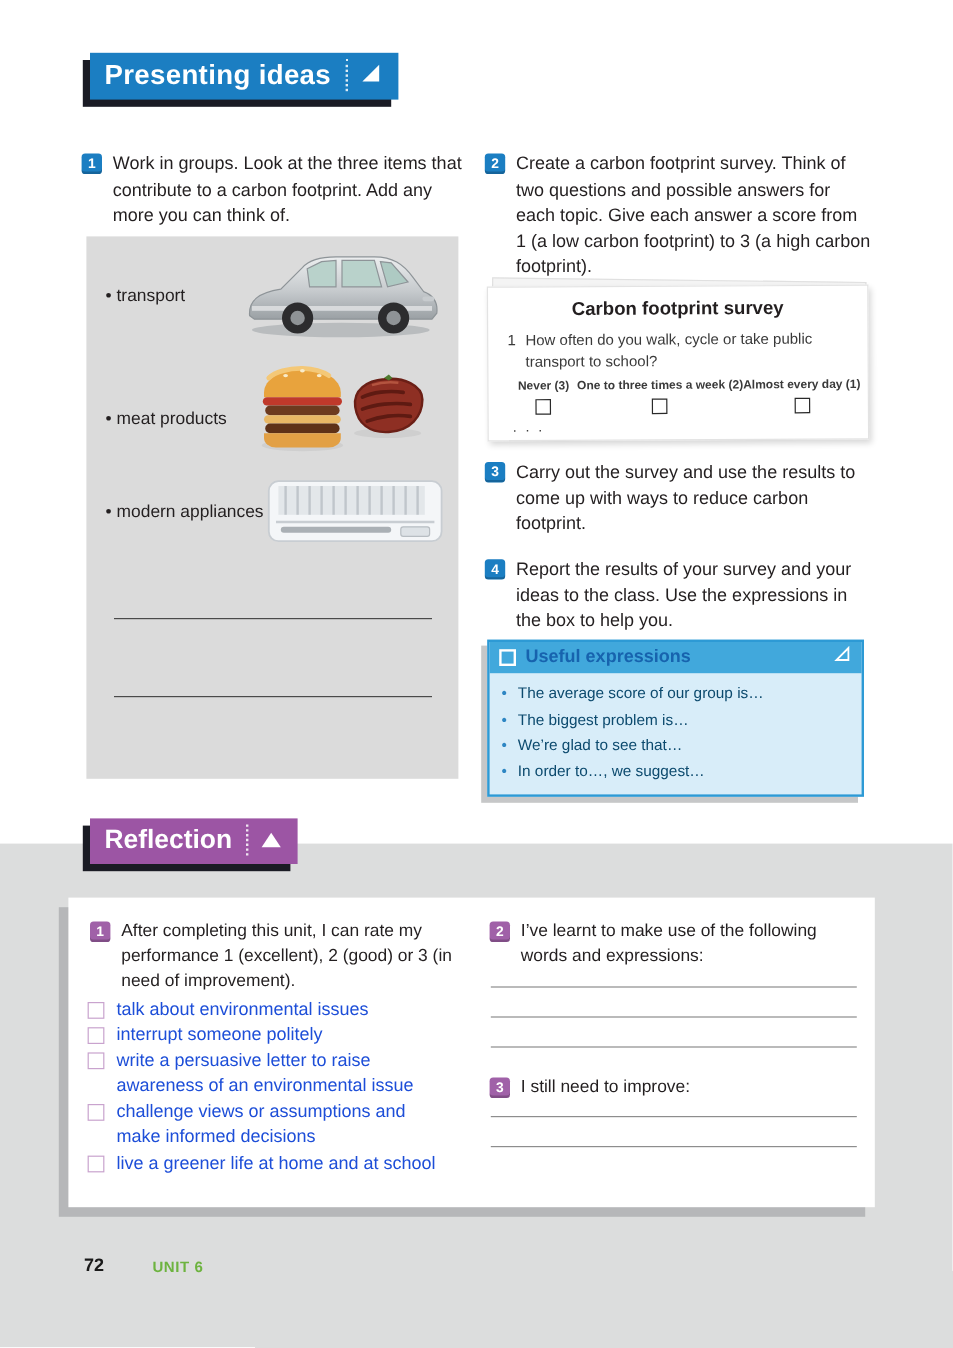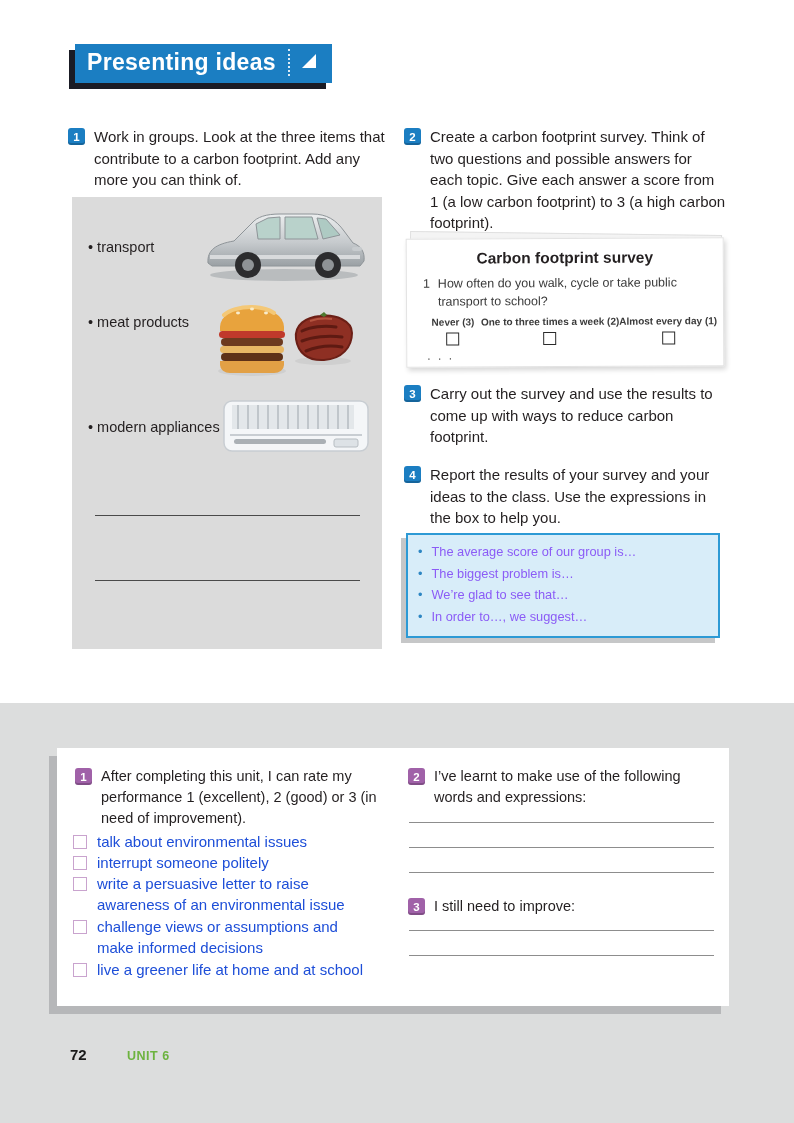--- a/index.html
+++ b/index.html
@@ -45,21 +45,21 @@
   .survey-ellipsis{margin:3px 0 0 20px;font-size:12px;letter-spacing:2px;color:#3a3a3a;}
 
   
   .useful-box{position:absolute;left:406px;top:533px;width:310px;background:#D8EDF9;
               border:2px solid #2D9AD5;box-shadow:-5px 5px 0 #C6C7C8;}
   .useful-header{background:#41A8DC;display:flex;align-items:center;gap:8px;padding:3px 8px 4px;
                  color:#1763AE;font-weight:bold;font-size:15px;}
   .sq-icon{width:10px;height:10px;border:2px solid #fff;flex:none;}
   .tri-icon{margin-left:auto;}
   .useful-list{list-style:none;margin:6px 0 9px;padding:0 10px;}
-  .useful-list li{font-size:12.8px;line-height:21.5px;color:#8b5cf6;display:flex;gap:9px;}
+  .useful-list li{font-size:12.8px;line-height:21.5px;color:#0c4a6e;display:flex;gap:9px;}
   .blt{color:#2D86C3;}
   .blt::before{content:"•";}
 
   
   .reflection-card{position:absolute;left:57px;top:748px;width:672px;height:258px;background:#fff;
                    box-shadow:-8px 8px 0 #B6B7B9;}
   .r-task{position:absolute;display:flex;gap:9px;}
   .r-task p{margin:0;font-size:14.5px;line-height:21px;}
   .check-row{position:absolute;display:flex;gap:10px;align-items:flex-start;}
   .p-cb{width:12px;height:12px;border:1.5px solid #C9A3CE;margin-top:3px;flex:none;background:#fff;}
@@ -108,21 +108,21 @@
       <path d="M85,12 L112,12 L118,34 L85,34 Z" fill="#b9d2cb" stroke="#8e9498" stroke-width="1"></path>
       <path d="M117,13 L126,14 L140,30 L123,34 Z" fill="#aecac3" stroke="#8e9498" stroke-width="1"></path>
       <rect x="10" y="50" width="150" height="4" fill="#d8dadc"></rect>
       <circle cx="48" cy="60" r="13" fill="#2c2c2e"></circle>
         <circle cx="48" cy="60" r="6" fill="#8f9396"></circle>
       <circle cx="128" cy="60" r="13" fill="#2c2c2e"></circle>
         <circle cx="128" cy="60" r="6" fill="#8f9396"></circle>
       <rect x="152" y="42" width="10" height="4" rx="2" fill="#c7cbce"></rect>
     </svg>
 
-    <span class="item-label" style="left:16px;top:117px;">meat products</span>
+    <span class="item-label" style="left:16px;top:144px;">meat products</span>
     <g></g>
     <svg class="img-abs" style="left:138px;top:100px;" width="84" height="82" viewBox="0 0 84 82">
       <ellipse cx="42" cy="74" rx="34" ry="5" fill="#cfcfcf"></ellipse>
       <path d="M10,30 a32,20 0 0 1 64,0 l0,4 -64,0 Z" fill="#E8A33D"></path>
       <path d="M14,18 a30,14 0 0 1 28,-8 a30,14 0 0 1 22,6" fill="none" stroke="#F4C877" stroke-width="4" stroke-linecap="round"></path>
       <ellipse cx="28" cy="16" rx="2" ry="1.4" fill="#F8ECCB"></ellipse>
         <ellipse cx="42" cy="12" rx="2" ry="1.4" fill="#F8ECCB"></ellipse>
         <ellipse cx="56" cy="16" rx="2" ry="1.4" fill="#F8ECCB"></ellipse>
       <rect x="9" y="34" width="66" height="7" rx="3.5" fill="#C0392B"></rect>
       <rect x="11" y="41" width="62" height="8" rx="4" fill="#6D3A1F"></rect>
@@ -198,40 +198,58 @@
     <span class="badge">3</span>
     <p>Carry out the survey and use the results to come up with ways to reduce carbon footprint.</p>
   </div>
 
   <div class="task" style="left:404px;top:464px;width:322px;">
     <span class="badge">4</span>
     <p>Report the results of your survey and your ideas to the class. Use the expressions in the box to help you.</p>
   </div>
 
   <div class="useful-box">
+    <div class="useful-header">
+      <span class="sq-icon"></span>
+      <span>Useful expressions</span>
+      <span class="tri-icon">
+        <svg width="16" height="15" viewBox="0 0 16 15">
+            <polygon points="13,2 13,12 3,12" fill="none" stroke="#fff" stroke-width="1.5"></polygon>
+          </svg>
+      </span>
+    </div>
     <ul class="useful-list">
       <li>
           <span class="blt"></span>
           <span>The average score of our group is…</span>
         </li>
       <li>
           <span class="blt"></span>
           <span>The biggest problem is…</span>
         </li>
       <li>
           <span class="blt"></span>
           <span>We’re glad to see that…</span>
         </li>
       <li>
           <span class="blt"></span>
           <span>In order to…, we suggest…</span>
         </li>
     </ul>
   </div>
 
+  <div class="banner" id="reflection-banner">
+    <span>Reflection</span>
+    <span class="sep"></span>
+    <span>
+      <svg width="18" height="14" viewBox="0 0 18 14">
+          <polygon points="9,1 17,13 1,13" fill="#fff"></polygon>
+        </svg>
+    </span>
+  </div>
 
   <div class="reflection-card">
 
     <div class="r-task" style="left:18px;top:18px;width:312px;">
       <span class="badge purple">1</span>
       <p>After completing this unit, I can rate my performance 1 (excellent), 2 (good) or 3 (in need of improvement).</p>
     </div>
 
     <div class="check-row" style="left:16px;top:84px;">
       <span class="p-cb"></span>

